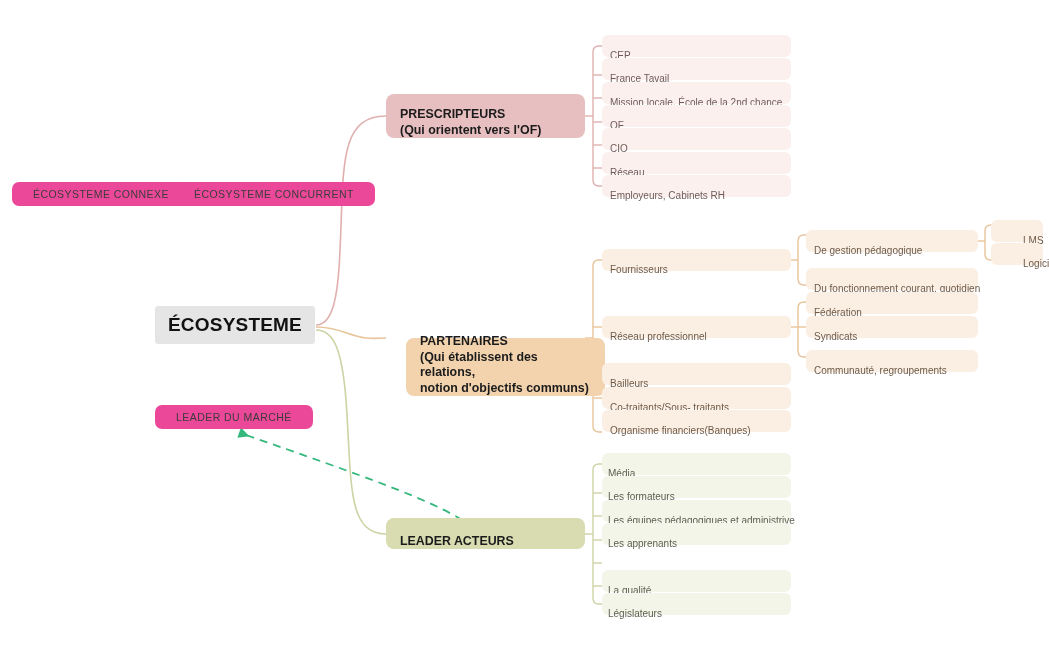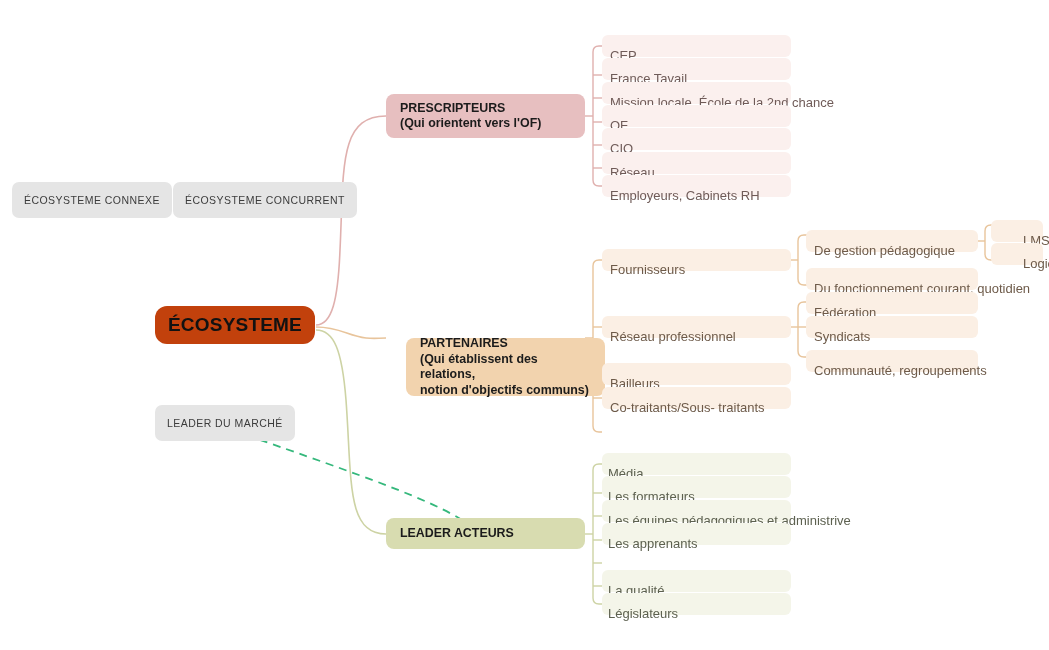--- a/index.html
+++ b/index.html
@@ -12,50 +12,50 @@
   }
   #canvas{position:absolute;left:0;top:0;width:1049px;height:650px;}
   #edges{position:absolute;left:0;top:0;width:1049px;height:650px;pointer-events:none;}
 
   .node{position:absolute;box-sizing:border-box;display:flex;align-items:center;}
   .node .txt{display:block;width:100%;}
 
   
   .root{
     left:155px;top:306px;width:160px;height:38px;
-    background:#c2410c;border-radius:12px;
+    background:#e5e5e5;border-radius:3px;
     justify-content:center;
   }
   .root .txt{
     text-align:center;font-size:19px;font-weight:700;color:#121212;
     letter-spacing:.2px;
   }
 
   
   .pill{
-    background:#e5e5e5;border-radius:7px;
-    padding:0 12px;height:36px;
+    background:#ec4899;border-radius:7px;
+    padding:0 21px;height:24px;
   }
   .pill .txt{
     font-size:10.5px;color:#3c3c3c;letter-spacing:.45px;white-space:nowrap;
   }
   #pill-connexe{left:12px;top:182px;}
   #pill-concurrent{left:173px;top:182px;}
   #pill-leader{left:155px;top:405px;}
 
   
-  .branch{border-radius:8px;padding:0 14px;}
+  .branch{border-radius:8px;padding:0 14px;align-items:flex-end;}
   .branch .txt{font-size:12.4px;font-weight:700;color:#1b1b1b;line-height:15.5px;}
   #branch-prescripteurs{left:386px;top:94px;width:199px;height:44px;background:#e7bfc0;}
   #branch-partenaires{left:406px;top:309px;width:199px;height:58px;background:#f2d3ae;margin-top:29px;}
   #branch-autres{left:386px;top:518px;width:199px;height:31px;background:#d8dcb0;}
 
   
   .leaf{border-radius:6px;padding:0 8px;height:22px;}
-  .leaf .txt{font-size:13px;color:#6d5f58;white-space:nowrap;margin-top:19px;}
+  .leaf .txt{font-size:10px;color:#6d5f58;white-space:nowrap;margin-top:19px;}
   .leaf.pink{background:#fbf0ee;}
   .leaf.peach{background:#fbefe4;}
   .leaf.olive{background:#f4f5e9;padding-left:6px;}
   .leaf.pink .txt{color:#6f5b58;}
   .leaf.peach .txt{color:#6d5a49;}
   .leaf.olive .txt{color:#5d6150;}
 
   .leaf-l1{left:602px;width:189px;}
   .leaf-l2{left:806px;width:172px;}
   .leaf-l3{left:991px;width:52px;padding-left:32px;}
@@ -185,20 +185,23 @@
     </div>
   <div class="node leaf leaf-l1 peach" style="top:316px">
     <span class="txt">Réseau professionnel</span>
     </div>
   <div class="node leaf leaf-l1 peach" style="top:363px">
     <span class="txt">Bailleurs</span>
     </div>
   <div class="node leaf leaf-l1 peach" style="top:387px">
     <span class="txt">Co-traitants/Sous- traitants</span>
     </div>
+  <div class="node leaf leaf-l1 peach" style="top:410px">
+    <span class="txt">Organisme financiers(Banques)</span>
+    </div>
 
   <div class="node leaf leaf-l2 peach" style="top:230px">
     <span class="txt">De gestion pédagogique</span>
     </div>
   <div class="node leaf leaf-l2 peach" style="top:268px">
     <span class="txt">Du fonctionnement courant, quotidien</span>
     </div>
 
   <div class="node leaf leaf-l3 peach" style="top:220px">
     <span class="txt">LMS</span>

